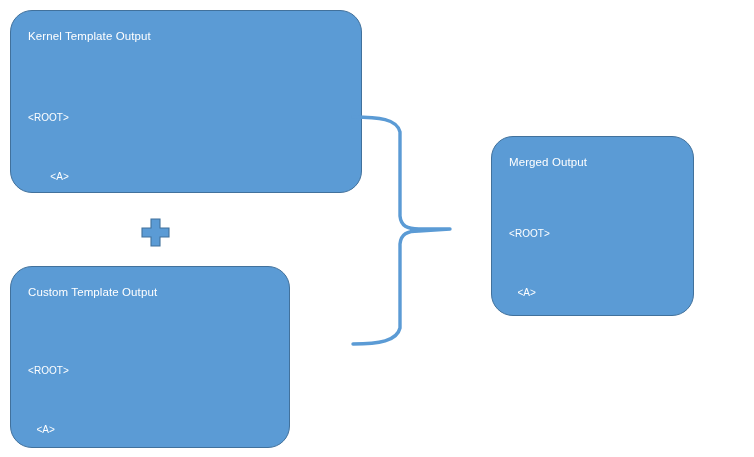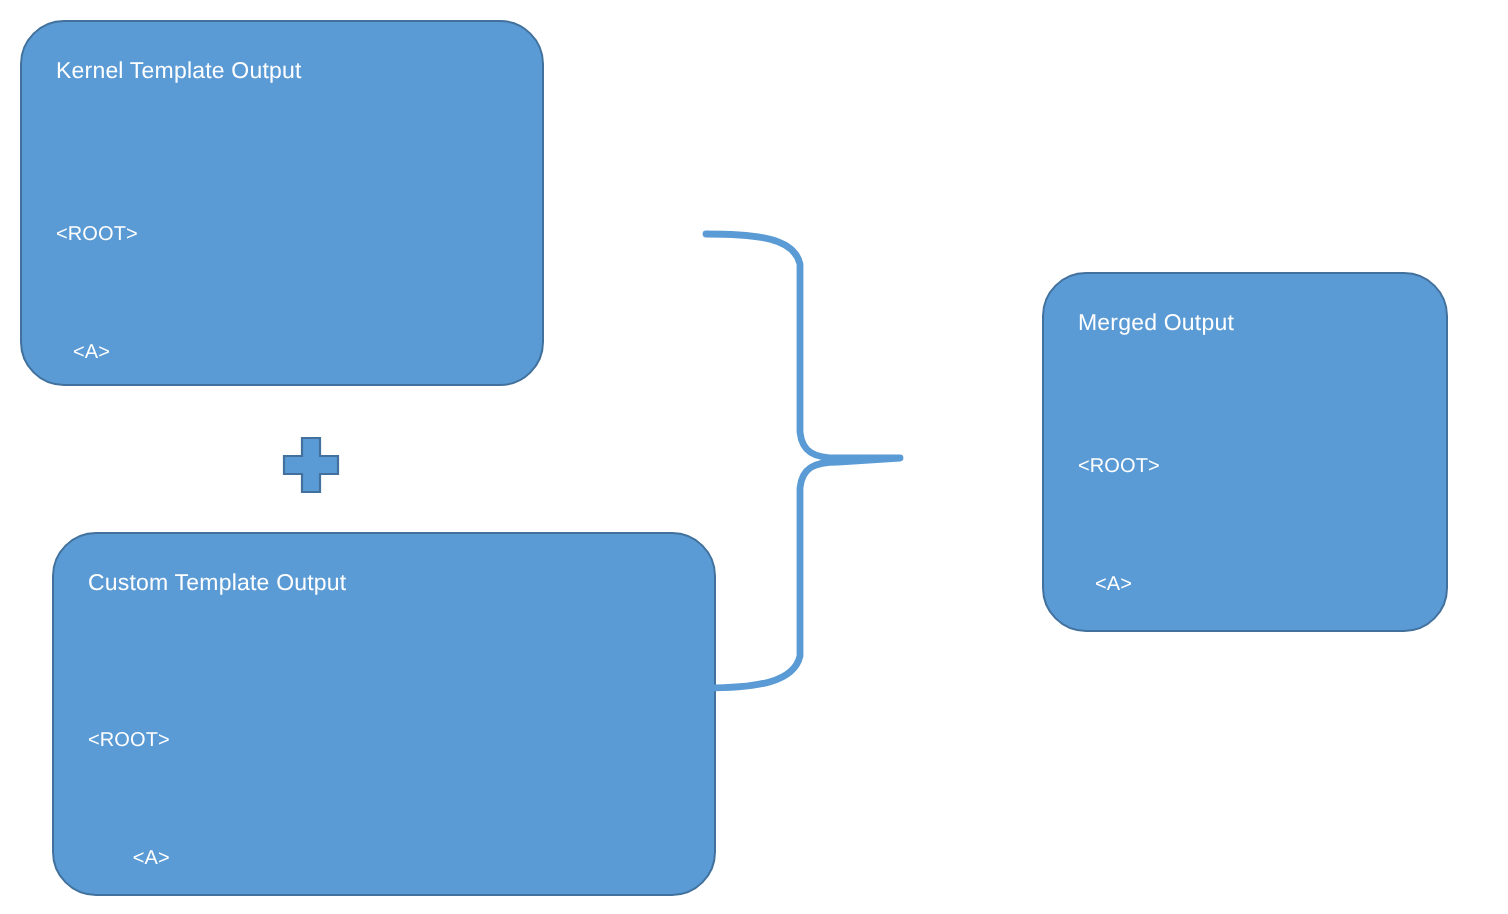--- a/index.html
+++ b/index.html
@@ -31,36 +31,35 @@
     box-sizing: border-box;
     background: #5B9BD5;
     border: 1px solid #41719C;
     border-radius: 22px;
     color: #ffffff;
     overflow: hidden;
   }
   .panel-kernel {
     left: 10px;
     top: 10px;
-    width: 262px;
+    width: 352px;
     height: 183px;
+    text-align: right;
   }
   .panel-custom {
-    left: 26px;
+    left: 10px;
     top: 266px;
-    width: 332px;
+    width: 280px;
     height: 182px;
-    text-align: right;
   }
   .panel-merged {
     left: 491px;
     top: 136px;
     width: 203px;
     height: 180px;
-    margin-left: 30px;
   }
 
   .panel-title {
     position: absolute;
     left: 17px;
     top: 18px;
     font-size: 11.5px;
     line-height: 15px;
     color: #ffffff;
     letter-spacing: 0.1px;

